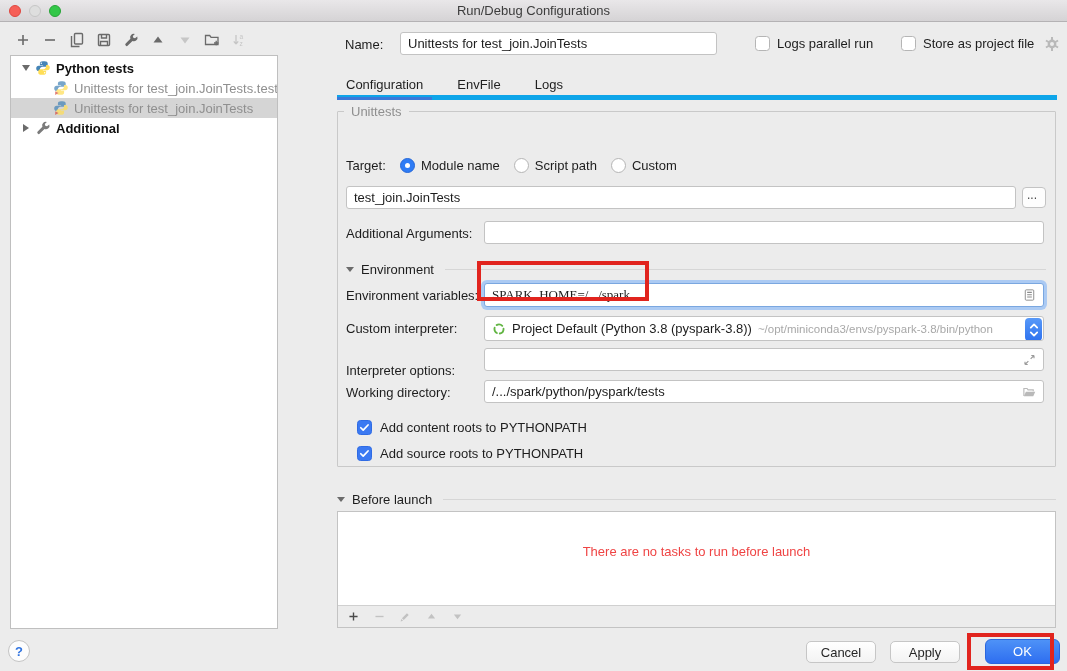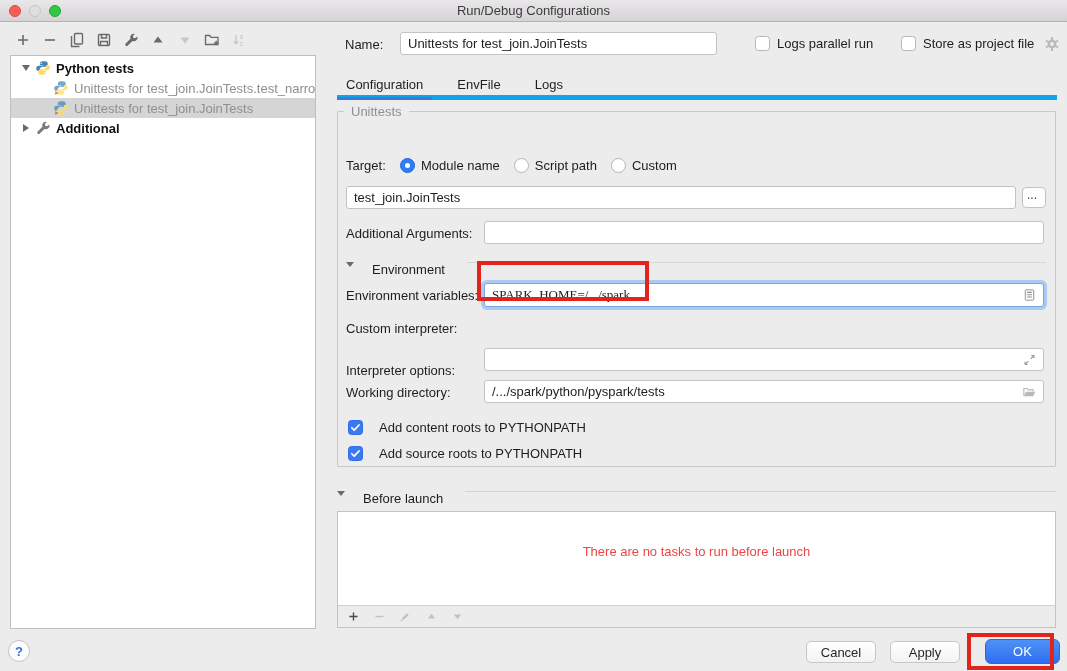--- a/index.html
+++ b/index.html
@@ -14,21 +14,21 @@
     background:linear-gradient(#e9e7e9,#d5d3d5);border-bottom:1px solid #b4b2b4;}
   .traffic{position:absolute;top:5px;width:12px;height:12px;border-radius:50%;}
   .tl-close{left:9px;background:#f65f57;border:1px solid #df4740;}
   .tl-min{left:29px;background:#dedede;border:1px solid #c6c6c6;}
   .tl-zoom{left:49px;background:#38c softened;}
   .tl-zoom{left:49px;background:#33c748;border:1px solid #27a437;}
   .win-title{position:absolute;top:3px;left:0;width:100%;text-align:center;color:#3c3c3c;}
   
   .side-toolbar{position:absolute;left:15px;top:32px;display:flex;gap:11px;align-items:center;}
   .tb-icon{width:16px;height:16px;display:inline-block;}
-  .tree-panel{position:absolute;left:10px;top:55px;width:306px;height:574px;
+  .tree-panel{position:absolute;left:10px;top:55px;width:268px;height:574px;
     background:#fff;border:1px solid #bfbfbf;overflow:hidden;padding-top:2px;}
   .tree-row{display:flex;align-items:center;height:20px;padding-left:8px;white-space:nowrap;overflow:hidden;}
   .tree-row.child{padding-left:40px;}
   .tree-row.selected{background:#d5d5d5;}
   .tree-label-bold{font-weight:bold;color:#111;}
   .tree-label-gray{color:#8f8f8f;}
   .expander{width:14px;display:inline-flex;justify-content:center;}
   .tri-down{width:0;height:0;border-left:4px solid transparent;border-right:4px solid transparent;border-top:6px solid #6b6b6b;}
   .tri-right{width:0;height:0;border-top:4px solid transparent;border-bottom:4px solid transparent;border-left:6px solid #6b6b6b;}
   .tree-icon{width:16px;height:16px;margin:0 5px 0 2px;flex:none;}
@@ -58,37 +58,37 @@
   fieldset.group legend{color:#8f8f8f;margin-left:6px;padding:0 7px;}
   .radio{width:15px;height:15px;border-radius:50%;background:#fff;border:1px solid #b5b5b5;flex:none;}
   .radio.sel{background:#2f7cf5;border-color:#2668d8;display:flex;align-items:center;justify-content:center;}
   .radio-dot{width:5px;height:5px;border-radius:50%;background:#fff;}
   .target-row{position:absolute;left:8px;top:36px;display:flex;align-items:center;height:20px;}
   .target-row .opt{display:flex;align-items:center;gap:6px;margin-right:14px;}
   .target-input{position:absolute;left:8px;top:67px;width:670px;height:23px;}
   .browse-btn{position:absolute;left:684px;top:68px;width:24px;height:21px;background:#fdfdfd;
     border:1px solid #c3c3c3;border-radius:4px;font-size:12px;color:#444;
     display:flex;align-items:center;justify-content:flex-start;padding:0 4px 6px 4px;}
-  .sec-head{position:absolute;display:flex;gap:18px;}
+  .sec-head{position:absolute;display:flex;align-items:center;gap:7px;}
   .sec-head .hline{flex:1;height:1px;background:#d6d6d6;margin-left:4px;}
   .sec-tri{width:0;height:0;border-left:4px solid transparent;border-right:4px solid transparent;border-top:5px solid #6b6b6b;}
   .fakefield{position:absolute;background:#fff;border:1px solid #c3c3c3;border-radius:3px;
     display:flex;align-items:center;padding:0 24px 0 7px;white-space:nowrap;overflow:hidden;}
   .fld-icon{position:absolute;right:6px;top:50%;transform:translateY(-50%);width:15px;height:15px;}
   .env-field{left:146px;top:164px;width:560px;height:24px;
     box-shadow:0 0 0 3px #abcaf3;border-color:#7aa7e0;font-family:Liberation Serif, serif;}
   .py-field{left:146px;top:197px;width:560px;height:25px;padding-right:24px;}
   .py-name{margin-left:6px;}
   .py-path{color:#a8a8a8;font-size:11.5px;margin-left:6px;overflow:hidden;text-overflow:clip;white-space:nowrap;}
   .stepper{position:absolute;right:1px;top:1px;width:17px;height:23px;border-radius:4px;
     background:linear-gradient(#5899f8,#2e72ef);display:flex;align-items:center;justify-content:center;}
   .io-field{left:146px;top:229px;width:560px;height:23px;}
   .wd-field{left:146px;top:261px;width:560px;height:23px;}
   .grp-label{position:absolute;left:8px;color:#1d1d1d;}
-  .grp-cb{position:absolute;left:10px;display:flex;align-items:flex-start;gap:16px;}
+  .grp-cb{position:absolute;left:19px;display:flex;align-items:flex-start;gap:8px;}
   
   .bl-head{left:337px;top:491px;width:719px;height:16px;}
   .bl-box{position:absolute;left:337px;top:511px;width:719px;height:117px;
     border:1px solid #c3c3c3;background:#fff;}
   .bl-empty{position:absolute;left:0;top:32px;width:100%;text-align:center;color:#ef4444;}
   .bl-footer{position:absolute;left:0;bottom:0;width:100%;height:22px;background:#ececec;
     border-top:1px solid #d0d0d0;display:flex;align-items:center;gap:13px;padding-left:9px;}
   .bl-footer .tb-icon{width:13px;height:13px;}
   
   .btn{position:absolute;height:22px;border-radius:5px;border:1px solid #c6c6c6;
@@ -251,20 +251,32 @@
   <div class="grp-label" style="top:169px;">Environment variables:</div>
   <div class="fakefield env-field">
     <span>SPARK_HOME=/.../spark</span>
     <span class="fld-icon"><svg viewBox="0 0 16 16">
           <rect x="3.5" y="2.5" width="9" height="11" rx="1" fill="#fff" stroke="#8b8b8b"></rect>
           <path d="M5.5 5.2h5M5.5 7.7h5M5.5 10.2h5" stroke="#8b8b8b" stroke-width="1.1"></path>
         </svg></span>
   </div>
 
   <div class="grp-label" style="top:202px;">Custom interpreter:</div>
+  <div class="fakefield py-field">
+    <span style="width:14px;height:14px;flex:none;"><svg viewBox="0 0 16 16">
+          <circle cx="8" cy="8" r="5.2" fill="none" stroke="#62b543" stroke-width="2.1" stroke-dasharray="7 3.5" stroke-linecap="round"></circle>
+        </svg></span>
+    <span class="py-name">Project Default (Python 3.8 (pyspark-3.8))</span>
+    <span class="py-path">~/opt/miniconda3/envs/pyspark-3.8/bin/python</span>
+    <span class="stepper">
+        <svg viewBox="0 0 16 22" width="16" height="22">
+          <path d="M4.8 8.6L8 5.4l3.2 3.2M4.8 13.4L8 16.6l3.2-3.2" stroke="#fff" stroke-width="1.8" fill="none" stroke-linecap="round" stroke-linejoin="round"></path>
+        </svg>
+      </span>
+  </div>
 
   <div class="grp-label" style="top:236px;margin-top:8px;">Interpreter options:</div>
   <div class="fakefield io-field">
     <span></span>
     <span class="fld-icon"><svg viewBox="0 0 16 16">
           <path d="M9.2 6.8l3.6-3.6m0 0h-2.9m2.9 0v2.9M6.8 9.2l-3.6 3.6m0 0h2.9m-2.9 0V9.9" stroke="#9a9a9a" stroke-width="1.2" fill="none"></path>
         </svg></span>
   </div>
 
   <div class="grp-label" style="top:266px;">Working directory:</div>

